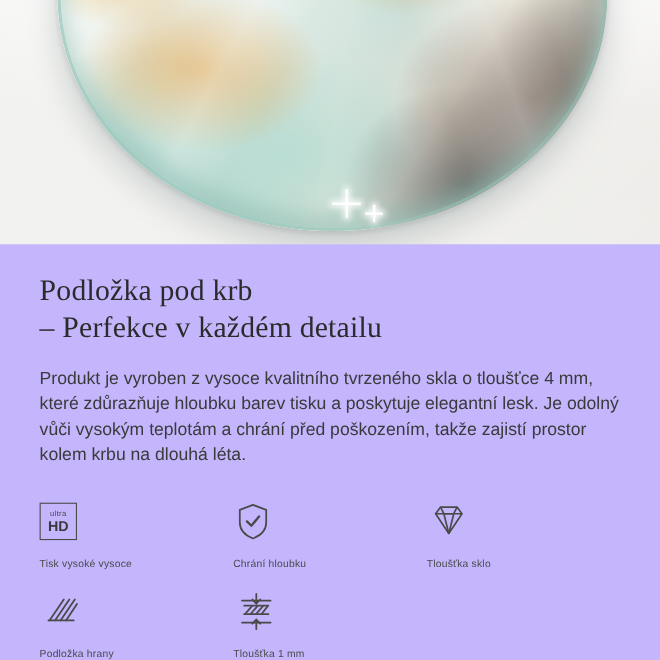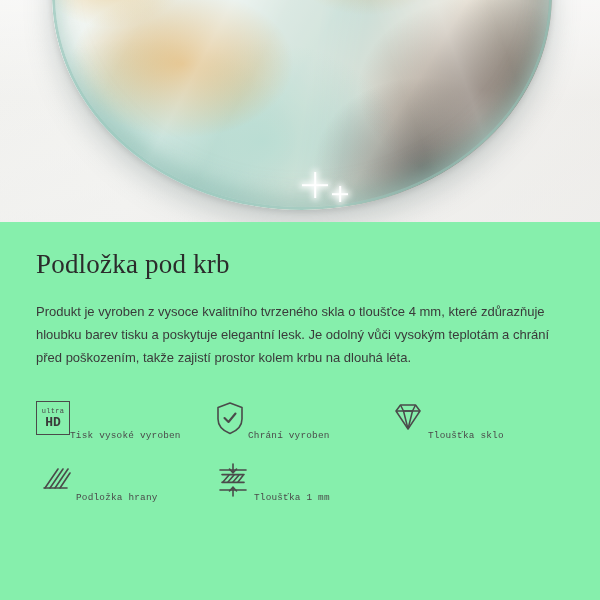--- a/index.html
+++ b/index.html
@@ -11,21 +11,21 @@
     height: 600px;
     background: #ffffff;
     font-family: "Liberation Sans", sans-serif;
     overflow: hidden;
   }
 
   .page {
     position: relative;
     width: 600px;
     height: 600px;
-    background: #86efac;
+    background: #c4b5fd;
     overflow: hidden;
   }
 
   
   .hero {
     position: relative;
     width: 600px;
     height: 222px;
     overflow: hidden;
     background: #f2f2f0;
@@ -111,39 +111,38 @@
     font-size: 27px;
     line-height: 33px;
     font-weight: 400;
     color: #2b2b2b;
     letter-spacing: 0.2px;
   }
   .headline .line2 { display: block; }
 
   .paragraph {
     margin: 19px 0 0 0;
-    font-size: 13px;
+    font-size: 16px;
     line-height: 23px;
     color: #3a3a3a;
     max-width: 534px;
   }
 
   
   .features {
     margin-top: 26px;
     display: grid;
     grid-template-columns: repeat(3, 1fr);
     row-gap: 16px;
   }
   .feature {
     display: flex;
-    flex-direction: row;
-    align-items: flex-end;
+    flex-direction: column;
+    align-items: flex-start;
     justify-content: flex-start;
-    font-family: Liberation Mono, monospace;
   }
   .feature-icon {
     height: 46px;
     display: flex;
     align-items: center;
     justify-content: center;
   }
   .feature-label {
     margin-top: 9px;
     font-size: 9.4px;
@@ -178,45 +177,46 @@
       <div class="board-edge"></div>
     </div>
     <div class="sparkle s1"></div>
     <div class="sparkle s2"></div>
   </div>
 
   <div class="content">
 
     <h1 class="headline">
       <span>Podložka pod krb</span>
+      <span class="line2">– Perfekce v každém detailu</span>
     </h1>
 
     <p class="paragraph">Produkt je vyroben z vysoce kvalitního tvrzeného skla o tloušťce 4 mm, které zdůrazňuje hloubku barev tisku a poskytuje elegantní lesk. Je odolný vůči vysokým teplotám a chrání před poškozením, takže zajistí prostor kolem krbu na dlouhá léta.</p>
 
     <div class="features">
 
 
       <div class="feature">
         <div class="feature-icon">
           <div class="ultrahd">
             <span class="u1">ultra</span>
             <span class="u2">HD</span>
           </div>
         </div>
-        <div class="feature-label">Tisk vysoké vyroben</div>
+        <div class="feature-label">Tisk vysoké vysoce</div>
       </div>
 
       <div class="feature">
         <div class="feature-icon">
           <svg width="36" height="40" viewBox="0 0 36 40" aria-hidden="true">
             <path d="M18 5 L30 9.5 V21 C30 28.5 24.5 33 18 35.5 C11.5 33 6 28.5 6 21 V9.5 Z" fill="none" stroke="#4a4a4a" stroke-width="1.6" stroke-linejoin="round"></path>
             <path d="M12.5 20 L16.5 24 L23.5 15.5" fill="none" stroke="#4a4a4a" stroke-width="2.1" stroke-linecap="round" stroke-linejoin="round"></path>
           </svg>
         </div>
-        <div class="feature-label">Chrání vyroben</div>
+        <div class="feature-label">Chrání hloubku</div>
       </div>
 
       <div class="feature">
         <div class="feature-icon">
           <svg width="40" height="36" viewBox="0 0 40 36" aria-hidden="true">
             <g fill="none" stroke="#4a4a4a" stroke-width="1.5" stroke-linejoin="round">
               <path d="M8 11 H32 L20 29 Z"></path>
               <path d="M8 11 L12.5 5 H27.5 L32 11"></path>
               <path d="M12.5 5 L15.5 11 L20 29"></path>
               <path d="M27.5 5 L24.5 11 L20 29"></path>

